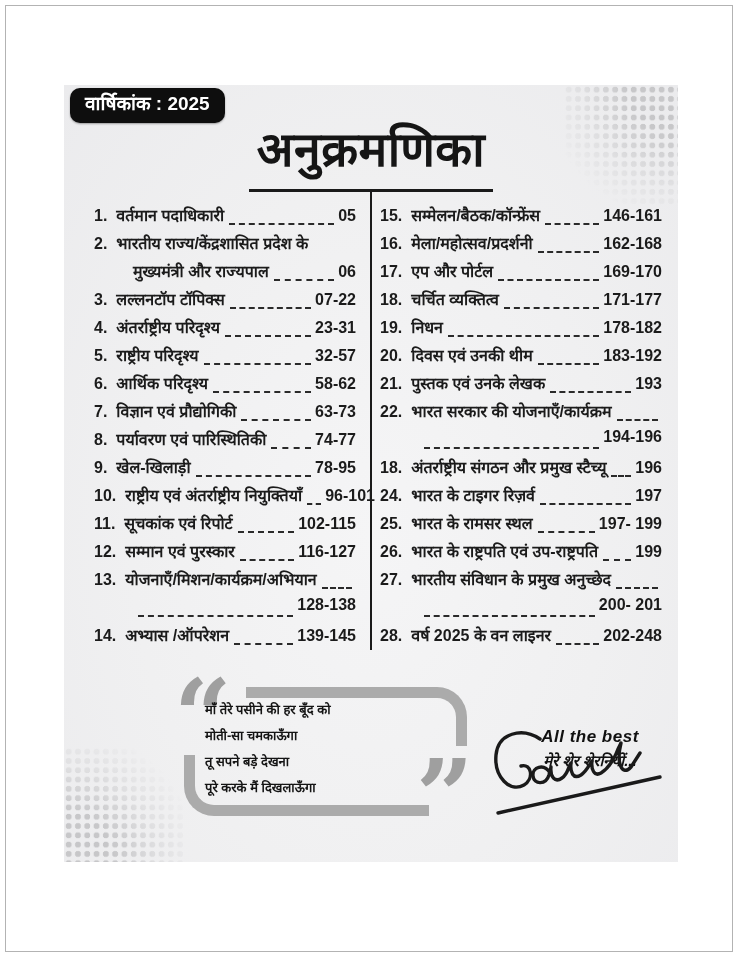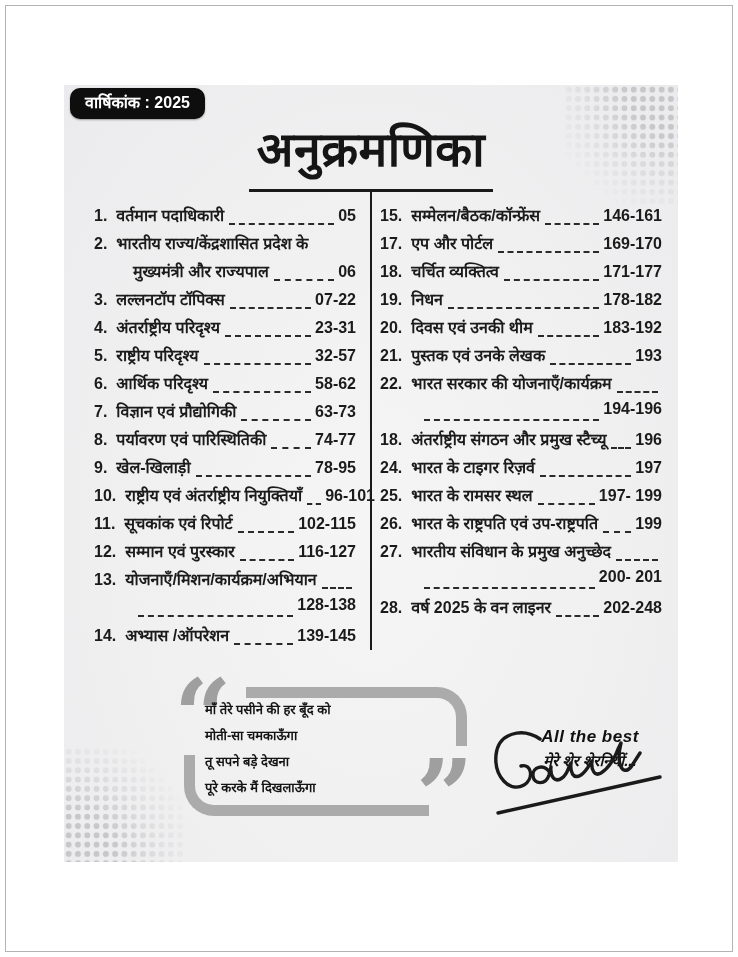--- a/index.html
+++ b/index.html
@@ -15,21 +15,21 @@
   
   .dots{position:absolute;background-image:radial-gradient(circle,#c7c7c9 0 3.1px,transparent 3.3px);background-size:9.3px 9.3px;}
   .dots-tr{top:0;right:0;width:114px;height:122px;
     -webkit-mask-image:radial-gradient(circle at 100% 0%,#000 30%,rgba(0,0,0,.35) 58%,transparent 80%);
     mask-image:radial-gradient(circle at 100% 0%,#000 30%,rgba(0,0,0,.35) 58%,transparent 80%);}
   .dots-bl{bottom:0;left:0;width:122px;height:115px;
     -webkit-mask-image:radial-gradient(circle at 0% 100%,#000 30%,rgba(0,0,0,.35) 58%,transparent 80%);
     mask-image:radial-gradient(circle at 0% 100%,#000 30%,rgba(0,0,0,.35) 58%,transparent 80%);}
   .badge{
     position:absolute;top:3px;left:6px;background:#0e0e0e;color:#ffffff;
-    border-radius:10px;padding:5px 15px 7px;font-size:16px;font-weight:700;line-height:1.2;
+    border-radius:10px;padding:5px 15px 7px;font-size:19px;font-weight:700;line-height:1.2;
     box-shadow:0 1px 2px rgba(0,0,0,.35);
   }
   .title{margin:30px 0 0;text-align:center;font-size:48px;font-weight:800;color:#151515;letter-spacing:.5px;}
   .rule{width:244px;height:3px;background:#1a1a1a;margin:9px auto 0;}
   .toc{position:relative;display:flex;padding:12px 16px 0 30px;}
   .toc-divider{position:absolute;left:306px;top:0;width:2px;height:458px;background:#1a1a1a;}
   .col{display:flex;flex-direction:column;}
   .col-left{width:262px;}
   .col-right{flex:1;padding-left:24px;}
   .line{display:flex;align-items:baseline;height:28px;font-size:16px;font-weight:700;white-space:nowrap;}
@@ -168,20 +168,26 @@
   </div>
       </div>
     <div class="col col-right">
         <div class="line">
     <span class="num">15.</span>
     <span class="txt">सम्मेलन/बैठक/कॉन्फ्रेंस</span>
     <span class="leader"></span>
     <span class="pg">146-161</span>
   </div>
         <div class="line">
+    <span class="num">16.</span>
+    <span class="txt">मेला/महोत्सव/प्रदर्शनी</span>
+    <span class="leader"></span>
+    <span class="pg">162-168</span>
+  </div>
+        <div class="line">
     <span class="num">17.</span>
     <span class="txt">एप और पोर्टल</span>
     <span class="leader"></span>
     <span class="pg">169-170</span>
   </div>
         <div class="line">
     <span class="num">18.</span>
     <span class="txt">चर्चित व्यक्तित्व</span>
     <span class="leader"></span>
     <span class="pg">171-177</span>

